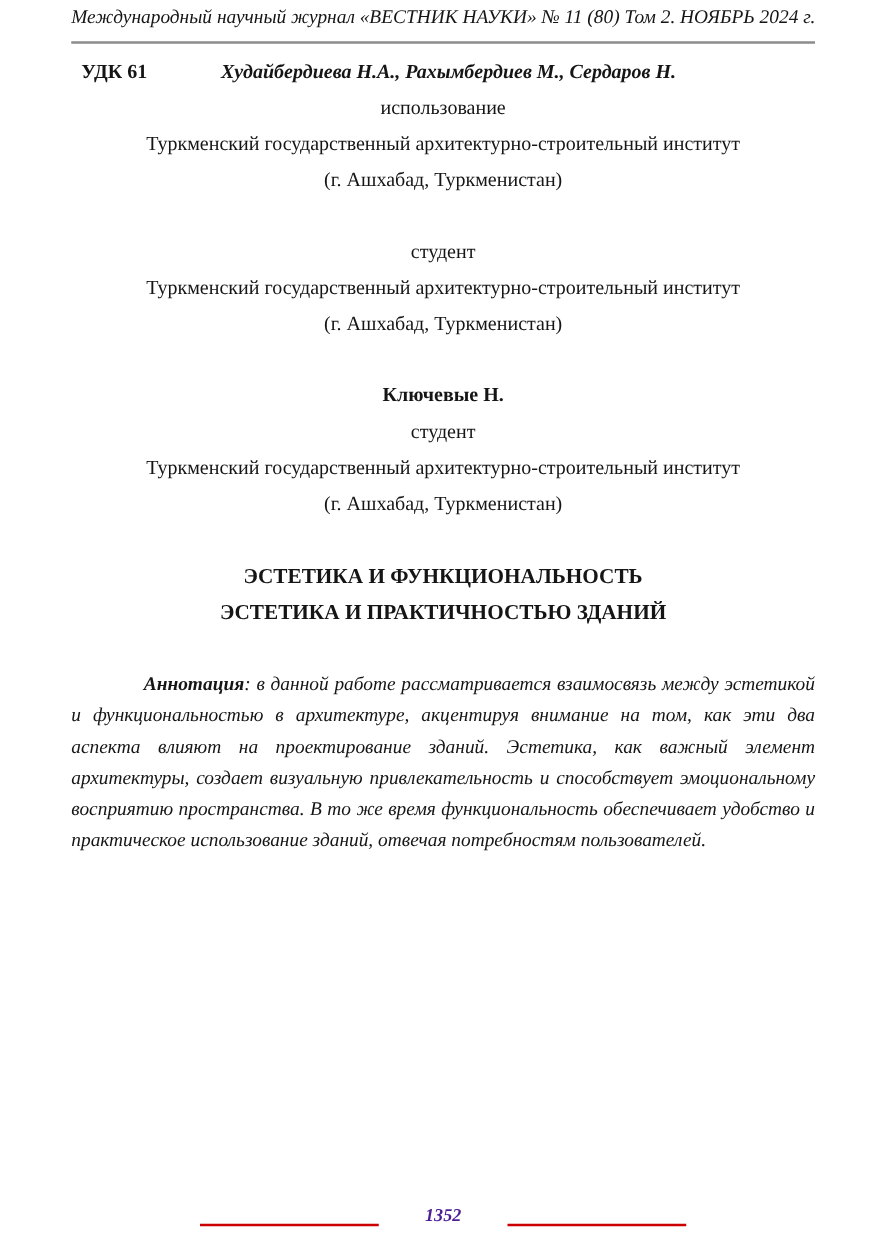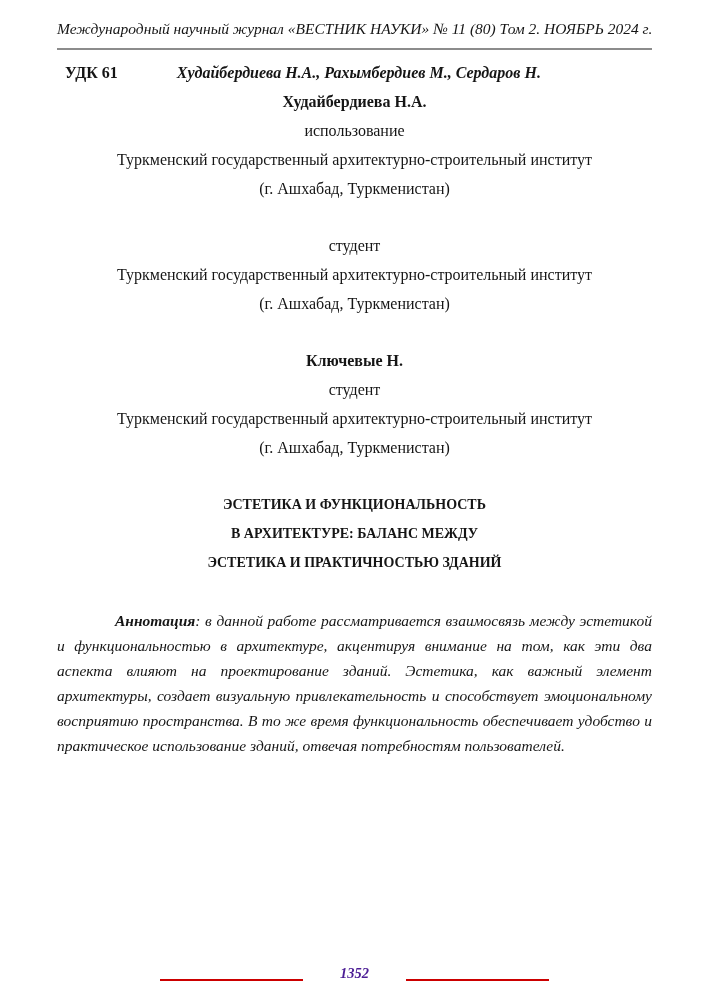--- a/index.html
+++ b/index.html
@@ -10,21 +10,21 @@
     margin: 0 auto;
     background: #ffffff;
     color: #151515;
     font-family: "Liberation Serif", "DejaVu Serif", serif;
     overflow: hidden;
   }
   .content { padding: 0 57px; }
 
   .journal-header {
     margin: 0;
-    padding-top: 19px;
+    padding-top: 4px;
     text-align: center;
     font-style: italic;
     font-size: 15.5px;
     line-height: 20px;
     white-space: nowrap;
   }
   .header-rule {
     margin: 9px 0 0 0;
     border: none;
     border-top: 2px solid #8c8c8c;
@@ -45,21 +45,21 @@
     font-size: 16px;
     line-height: 29px;
     margin: 0 0 28px 0;
   }
   .author-block .author-name { font-weight: bold; }
 
   .article-title {
     margin: 27px 0 0 0;
     text-align: center;
     font-weight: bold;
-    font-size: 14px;
+    font-size: 17px;
     line-height: 29px;
   }
 
   .abstract-par, .keywords-par {
     margin: 0;
     text-align: justify;
     font-style: italic;
     font-size: 15.5px;
     line-height: 25px;
     text-indent: 58px;
@@ -101,42 +101,40 @@
     <p class="journal-header">Международный научный журнал «ВЕСТНИК НАУКИ» № 11 (80) Том 2. НОЯБРЬ 2024 г.</p>
 
     <hr class="header-rule">
 
     <p class="udc-line">
       <span class="udc-label">УДК 61</span>
       <span class="udc-authors">Худайбердиева Н.А., Рахымбердиев М., Сердаров Н.</span>
     </p>
 
     <div class="author-block">
-      <div class="author-name">Худайбердиева Н.А.</div>
       <div class="author-role">использование</div>
       <div class="author-affiliation">Туркменский государственный архитектурно-строительный институт</div>
       <div class="author-location">(г. Ашхабад, Туркменистан)</div>
     </div>
 
     <div class="author-block">
       <div class="author-role">студент</div>
       <div class="author-affiliation">Туркменский государственный архитектурно-строительный институт</div>
       <div class="author-location">(г. Ашхабад, Туркменистан)</div>
     </div>
 
     <div class="author-block">
       <div class="author-name">Ключевые Н.</div>
       <div class="author-role">студент</div>
       <div class="author-affiliation">Туркменский государственный архитектурно-строительный институт</div>
       <div class="author-location">(г. Ашхабад, Туркменистан)</div>
     </div>
 
     <h1 class="article-title">
       <div>ЭСТЕТИКА И ФУНКЦИОНАЛЬНОСТЬ</div>
-      <div>В АРХИТЕКТУРЕ: БАЛАНС МЕЖДУ</div>
       <div>ЭСТЕТИКА И ПРАКТИЧНОСТЬЮ ЗДАНИЙ</div>
     </h1>
 
     <p class="abstract-par"><span class="par-label">Аннотация</span><span>: в данной работе рассматривается взаимосвязь между эстетикой и функциональностью в архитектуре, акцентируя внимание на том, как эти два аспекта влияют на проектирование зданий. Эстетика, как важный элемент архитектуры, создает визуальную привлекательность и способствует эмоциональному восприятию пространства. В то же время функциональность обеспечивает удобство и практическое использование зданий, отвечая потребностям пользователей.</span></p>
 
 
   </div>
 
   <div class="page-footer">
     <div class="footer-rule"></div>

